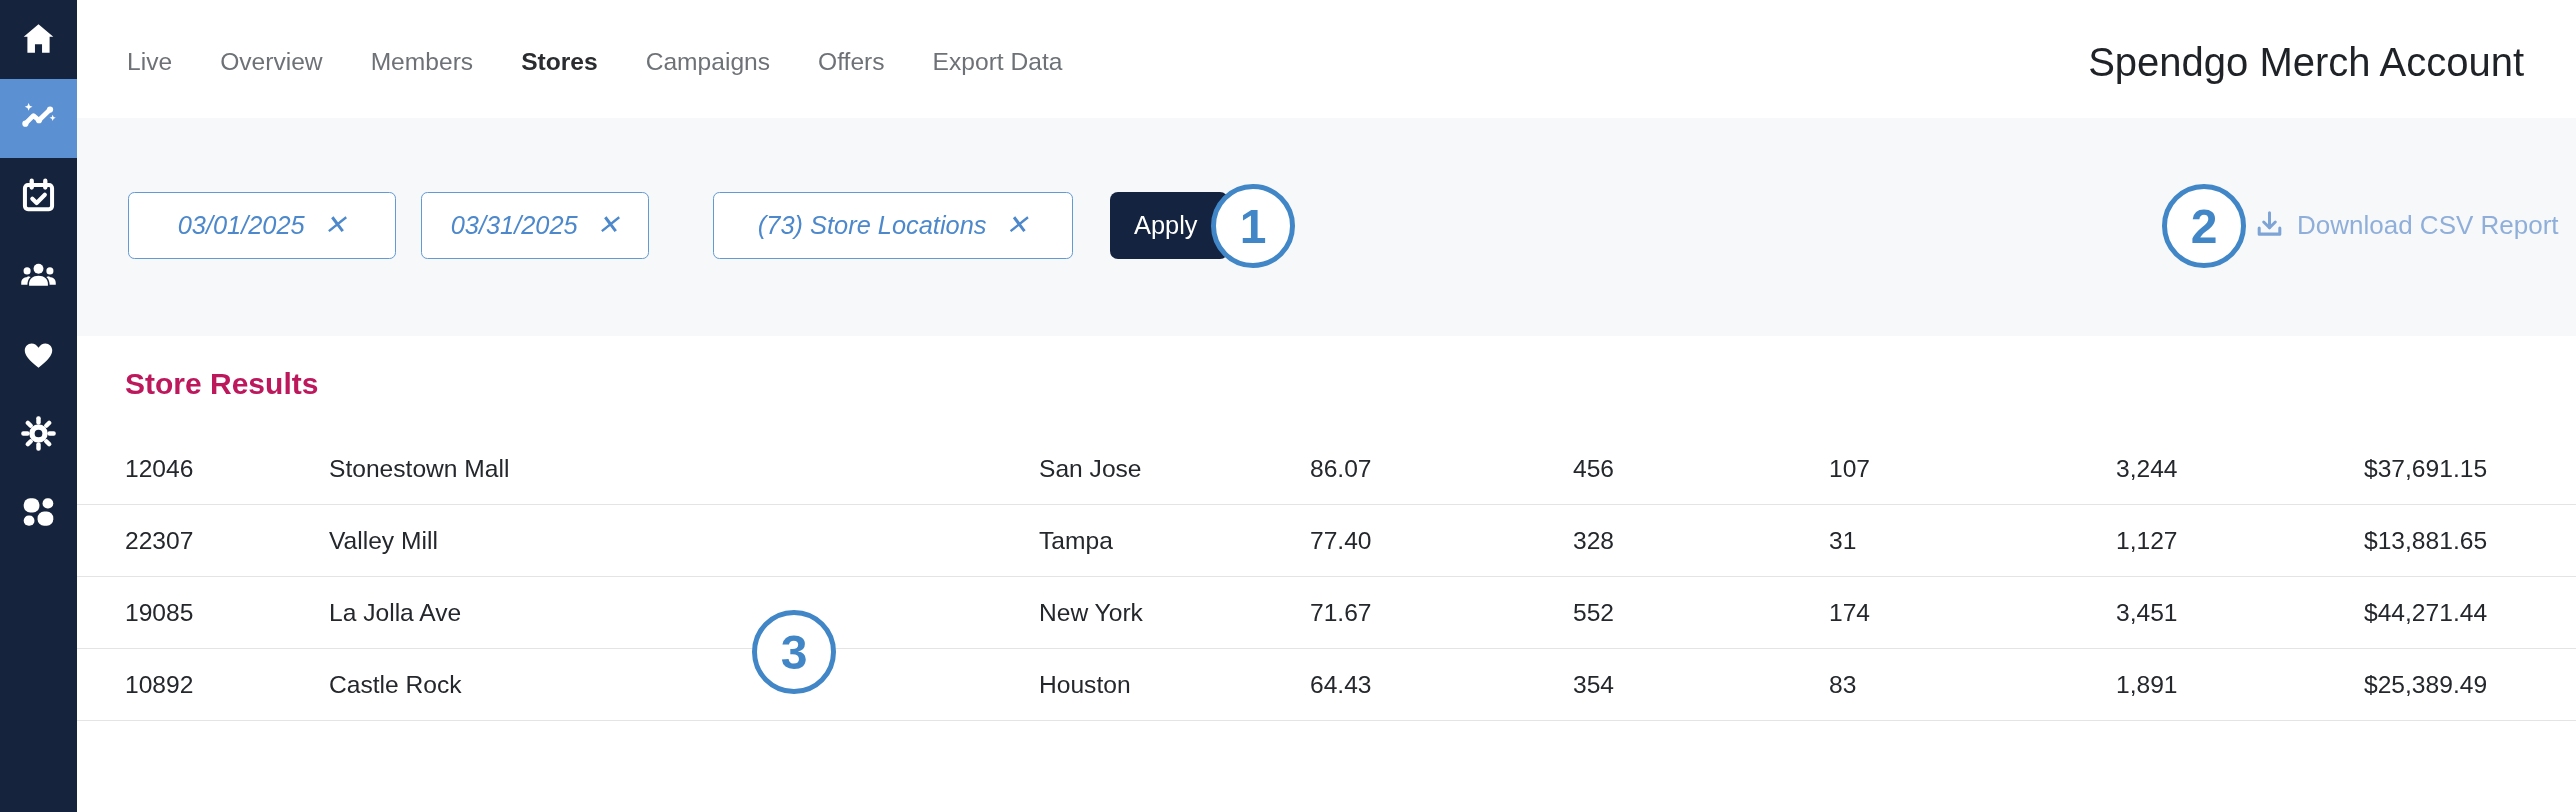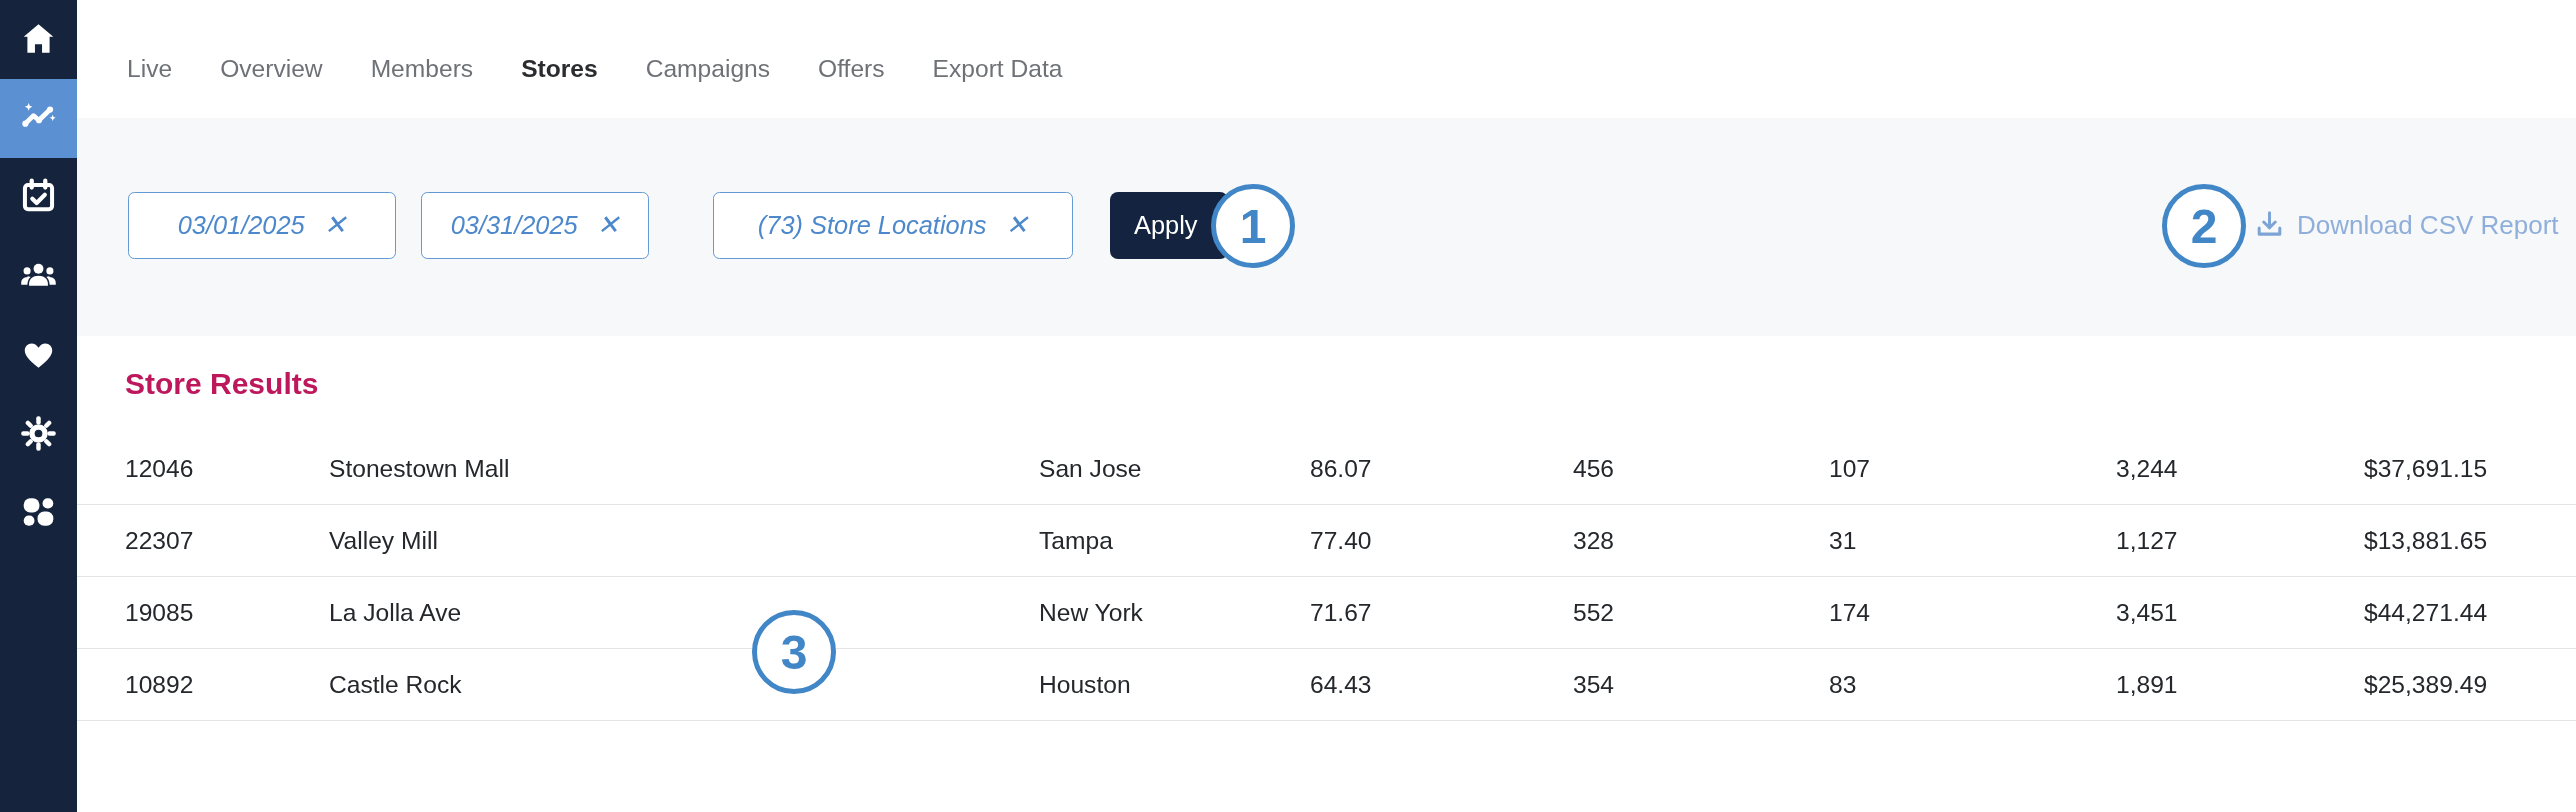--- a/index.html
+++ b/index.html
@@ -13,21 +13,21 @@
   }
   .side-item {
     width:77px; height:79px; display:flex; align-items:center; justify-content:center;
     cursor:pointer;
   }
   .side-item.active { background:#5b90d2; }
   .side-item svg { width:37px; height:37px; }
 
   
   .topbar {
-    position:absolute; left:77px; top:11px; width:2499px; height:117px;
+    position:absolute; left:77px; top:4px; width:2499px; height:117px;
     background:#ffffff; border-bottom:1.6px solid #dbdcde;
     display:flex; align-items:center; padding-left:50px;
   }
   .nav-item {
     font-size:24.6px; color:#6e7277; margin-right:48px; cursor:pointer; white-space:nowrap;
   }
   .nav-item.active { color:#2a2c2f; font-weight:700; }
   .account-title {
     margin-left:auto; margin-right:52px; font-size:40px; color:#1f2226; font-weight:400;
     white-space:nowrap;
@@ -180,20 +180,21 @@
 </nav>
 
 <header class="topbar">
   <span class="nav-item">Live</span>
   <span class="nav-item">Overview</span>
   <span class="nav-item">Members</span>
   <span class="nav-item active">Stores</span>
   <span class="nav-item">Campaigns</span>
   <span class="nav-item">Offers</span>
   <span class="nav-item">Export Data</span>
+  <span class="account-title">Spendgo Merch Account</span>
 </header>
 
 <section class="filter-band"></section>
 
 <div class="chip chip1">
   <span>03/01/2025</span>
   <span class="chip-close">✕</span>
 </div>
 <div class="chip chip2">
   <span>03/31/2025</span>

